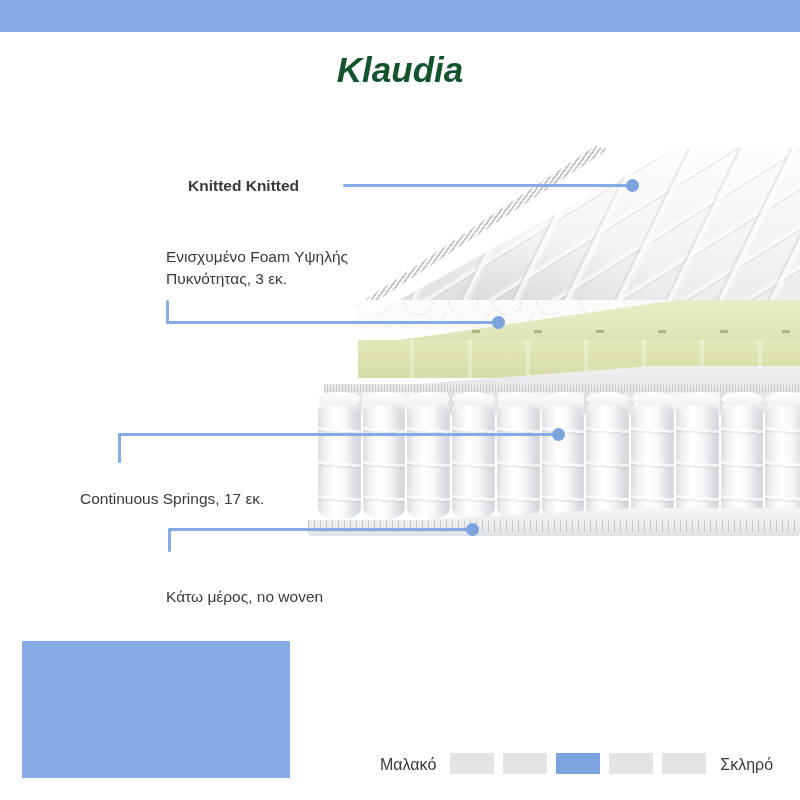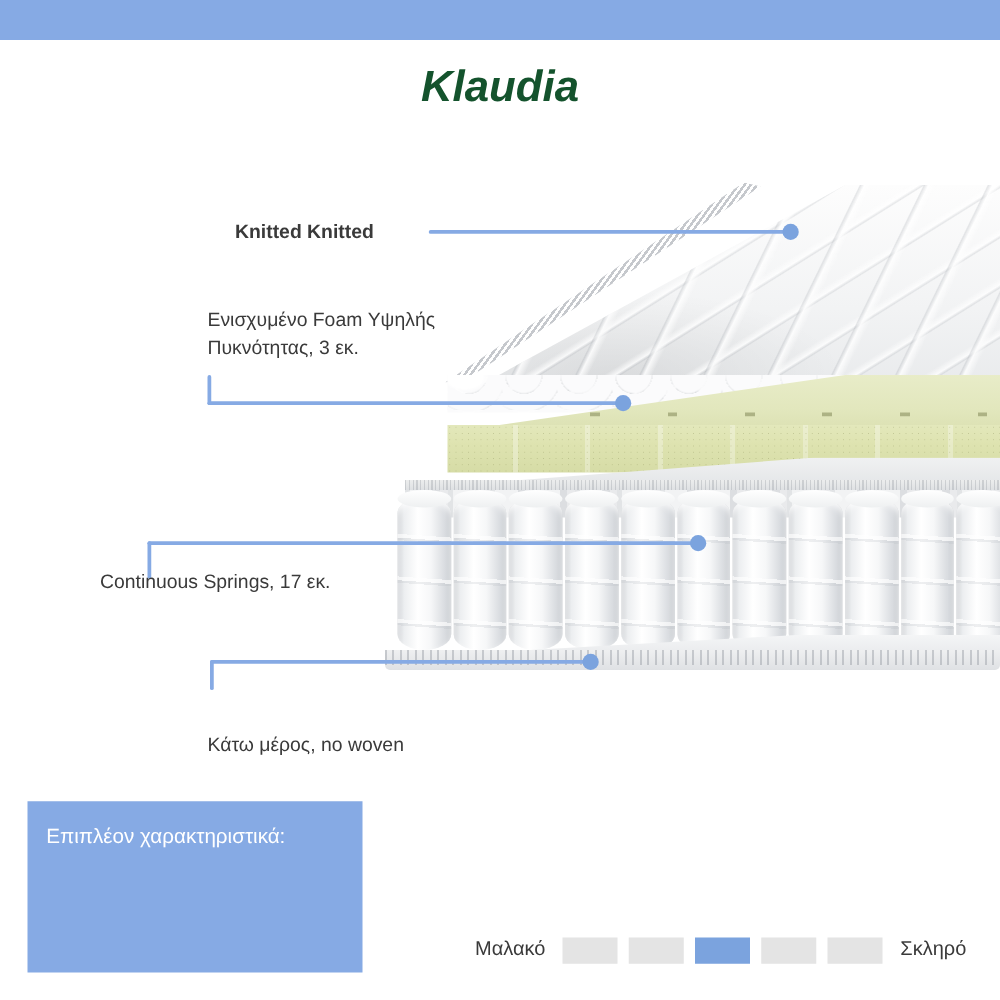--- a/index.html
+++ b/index.html
@@ -286,21 +286,21 @@
     line-height: 25px;
     white-space: pre-line;
   }
 
   
   #firmness-scale {
     position: absolute;
     left: 380px; top: 746px;
     width: 400px; height: 28px;
     display: flex;
-    align-items: center;
+    align-items: flex-end;
     gap: 0px;
   }
   .firmness-end-label {
     font-size: 16px;
     color: #3a3a3a;
     white-space: nowrap;
   }
   #firmness-cells {
     display: flex;
     gap: 9px;
@@ -363,29 +363,28 @@
 
 <div class="callout-label" style="left:166px; top:246px;">Ενισχυμένο Foam Υψηλής
 Πυκνότητας, 3 εκ.</div>
 <div class="leader-v" style="left:166px; top:300px; height:24px;"></div>
 <div class="leader-h" style="left:166px; top:321px; width:333px;"></div>
 <div class="leader-dot" style="left:492px; top:316px;"></div>
 
 <div class="leader-h" style="left:118px; top:433px; width:442px;"></div>
 <div class="leader-v" style="left:118px; top:433px; height:30px;"></div>
 <div class="leader-dot" style="left:552px; top:428px;"></div>
-<div class="callout-label" style="left:80px; top:455px;">Continuous Springs, 17 εκ.</div>
+<div class="callout-label" style="left:80px; top:488px;">Continuous Springs, 17 εκ.</div>
 
 <div class="leader-h" style="left:168px; top:528px; width:308px;"></div>
 <div class="leader-v" style="left:168px; top:528px; height:24px;"></div>
 <div class="leader-dot" style="left:466px; top:523px;"></div>
 <div class="callout-label" style="left:166px; top:559px;margin-top:27px;">Κάτω μέρος, no woven</div>
 
 <div id="features-panel">
-  <div id="features-heading">Επιπλέον χαρακτηριστικά:</div>
 </div>
 
 <div id="firmness-scale">
   <span class="firmness-end-label">Μαλακό</span>
   <div id="firmness-cells">
     <div class="firmness-cell" style="background: rgb(228, 228, 228);"></div>
     <div class="firmness-cell" style="background: rgb(228, 228, 228);"></div>
     <div class="firmness-cell active" style="background: rgb(123, 163, 222);"></div>
     <div class="firmness-cell" style="background: rgb(228, 228, 228);"></div>
     <div class="firmness-cell" style="background: rgb(228, 228, 228);"></div>

